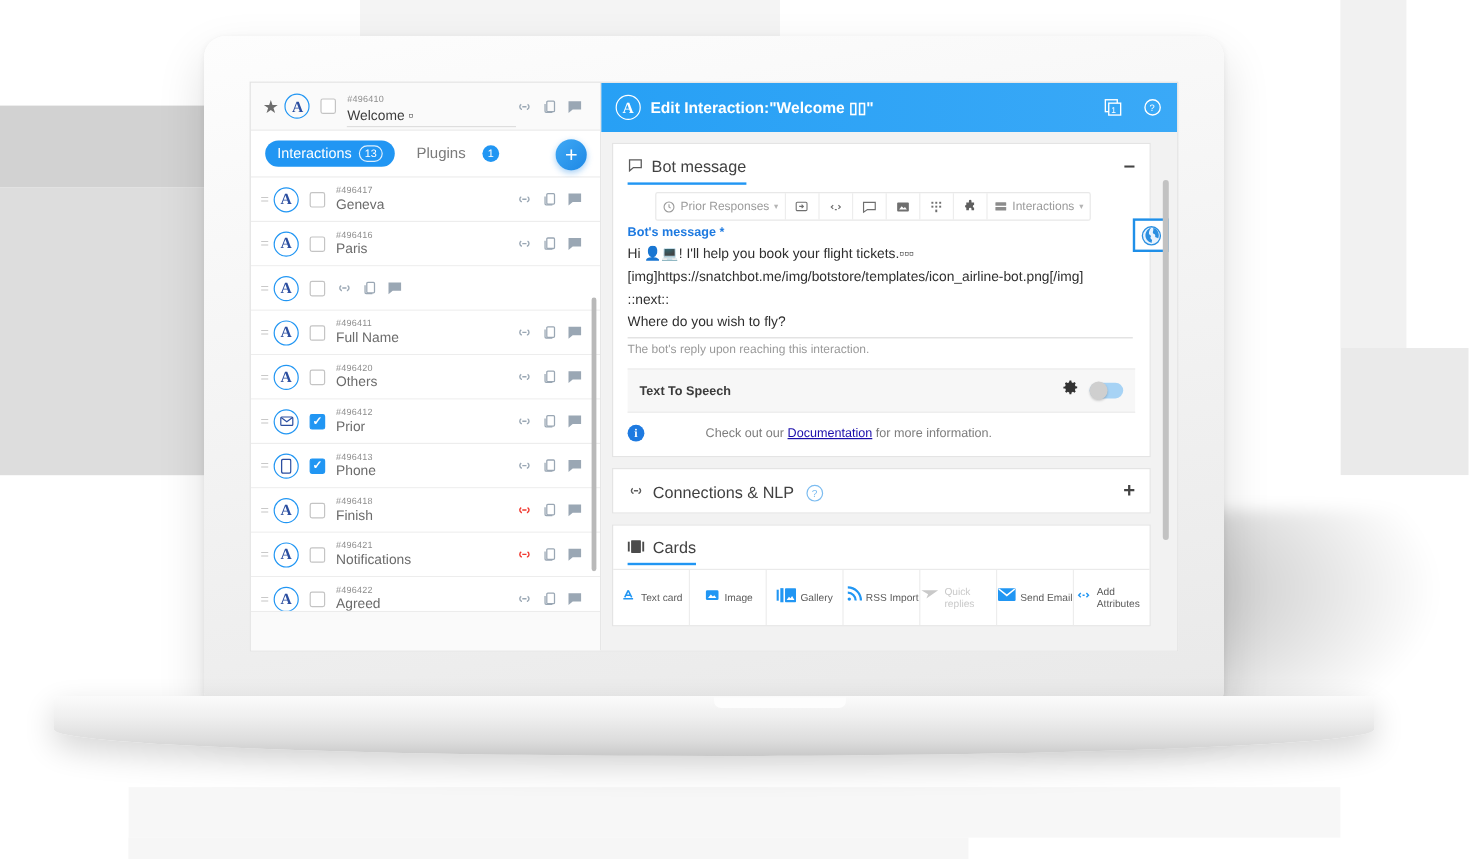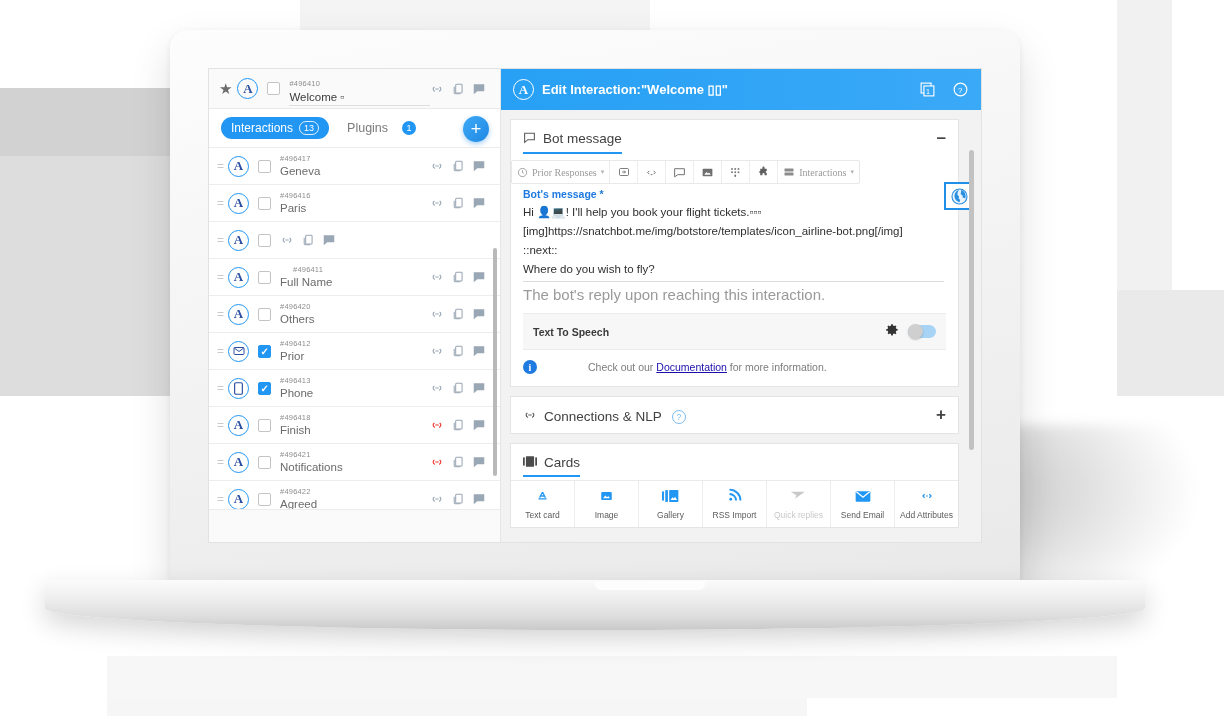--- a/index.html
+++ b/index.html
@@ -114,33 +114,33 @@
 
   #main-body { flex:1 1 auto; overflow:hidden; padding:9px 22px 0 9px; position:relative; }
   .card { background:#fff; border:1px solid #e4e4e4; margin-bottom:9px; }
 
   .card-head { display:flex; align-items:center; height:36px; padding:0 12px; }
   .card-title { font-size:13.5px; color:#414141; display:flex; align-items:center; gap:7px;
                 padding-bottom:5px; border-bottom:2px solid #2196f3; position:relative; top:4px; }
   .card-title.plain { border-bottom:none; }
   .card-ctl { margin-left:auto; color:#444; font-size:17px; line-height:10px; font-weight:bold; }
 
-  .toolbar { display:flex; justify-content:flex-start; padding:4px 14px 0 0;font-family:Liberation Serif, serif; }
+  .toolbar { display:flex; justify-content:center; padding:4px 14px 0 0; }
   .tb-group { display:flex; border:1px solid #e8e8e8; border-radius:2px; background:#fff; }
   .tb-btn { min-width:28px; height:22px; display:flex; align-items:center; justify-content:center;
             gap:4px; border-right:1px solid #ededed; color:#9b9b9b; font-size:10px; padding:0 5px; }
   .tb-btn:last-child { border-right:none; }
   .tb-caret { font-size:7px; color:#b4b4b4; }
 
   .msg-wrap { padding:4px 14px 0 12px; position:relative; }
   .msg-label { color:#1e7ae0; font-size:10.5px; font-weight:bold; margin-bottom:3px; }
   .msg-line { font-size:11.5px; color:#2f2f2f; line-height:19px; white-space:nowrap;
               overflow:hidden; }
   .msg-rule { border-bottom:1px solid #dcdcdc; margin-top:2px; }
-  .msg-hint { font-size:15px; color:#9a9a9a; margin-top:4px; }
+  .msg-hint { font-size:10px; color:#9a9a9a; margin-top:4px; }
   .globe-btn { position:absolute; right:-16px; top:-2px; width:30px; height:28px;
                border:2px solid #1f8fe8; background:#fff; display:flex;
                align-items:center; justify-content:center; }
 
   .tts { margin:10px 12px 0 12px; background:#f7f7f7; border-top:1px solid #ececec;
          border-bottom:1px solid #ececec; height:37px; display:flex; align-items:center;
          padding:0 10px; }
   .tts-label { font-size:10.5px; font-weight:bold; color:#3b3b3b; }
   .tts-right { margin-left:auto; display:flex; align-items:center; gap:9px; }
   .switch { width:28px; height:13px; border-radius:7px; background:#a7d3f5; position:relative; }
@@ -153,21 +153,21 @@
               justify-content:center; font-family:"Liberation Serif",serif; }
   .doctext { font-size:10.5px; color:#7d7d7d;margin-left:44px; }
   .doclink { color:#1a0dab; text-decoration:underline; }
 
   .cbadge { border:1px solid #7cbcf0; color:#7cbcf0; border-radius:50%; width:14px; height:14px;
             font-size:8.5px; display:flex; align-items:center; justify-content:center;
             margin-left:3px; }
 
   .cards-strip { display:flex; border-top:1px solid #eaeaea; }
   .cbtn { flex:1 1 0; border-right:1px solid #ededed; height:46px; display:flex;
-          flex-direction:column; align-items:center; justify-content:center; gap:3px;
+          flex-direction:row; align-items:center; justify-content:center; gap:3px;
           color:#2196f3; }
   .cbtn:last-child { border-right:none; }
   .cbtn.dim { color:#c9c9c9; }
   .cbtn-label { font-size:8.5px; color:#5b5b5b; }
   .cbtn.dim .cbtn-label { color:#c9c9c9; }
 
   .main-scroll { position:absolute; right:7px; top:40px; width:5px; height:300px;
                  background:#c2c2c2; border-radius:3px; }
 </style>
 </head>
@@ -310,21 +310,21 @@
                   <path d="M3 4h18v12H9l-6 5z"></path>
                 </svg>
               </span>
             </span>
           </div>
           <div class="sb-row">
             <span class="grip">=</span>
             <span class="circ-a">A</span>
             <span class="cbx"></span>
             <span class="row-text">
-              <span class="row-id" style="display: block; margin-left: 13px;">#496411</span>
+              <span class="row-id" style="display: block;">#496411</span>
               <span class="row-name" style="display: block;">Full Name</span>
             </span>
             <span class="row-acts">
               <span class="act">
                 <svg width="14" height="14" viewBox="0 0 24 24" fill="none" stroke="currentColor" stroke-width="2">
                   <path d="M9 12h6M7.5 8.5A4 4 0 0 0 7.5 15.5h1M16.5 8.5a4 4 0 0 1 0 7h-1"></path>
                 </svg>
               </span>
               <span class="act">
                 <svg width="14" height="14" viewBox="0 0 24 24" fill="none" stroke="currentColor" stroke-width="1.8">

